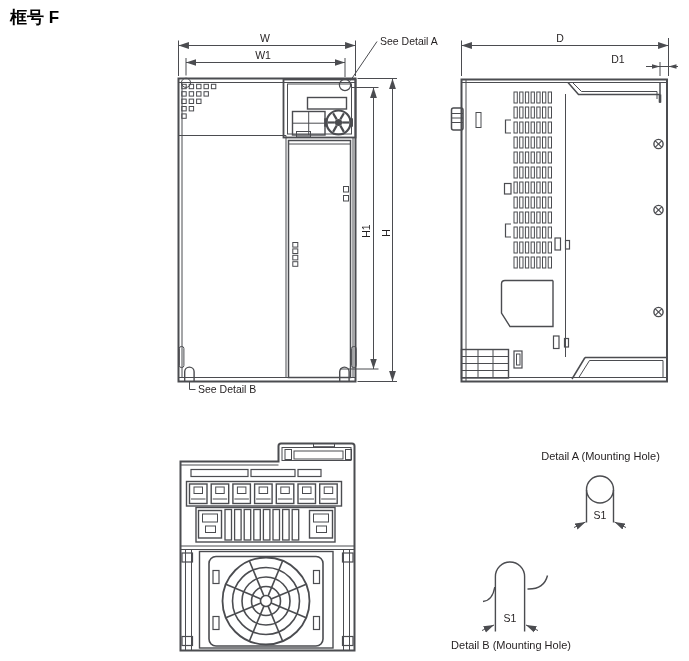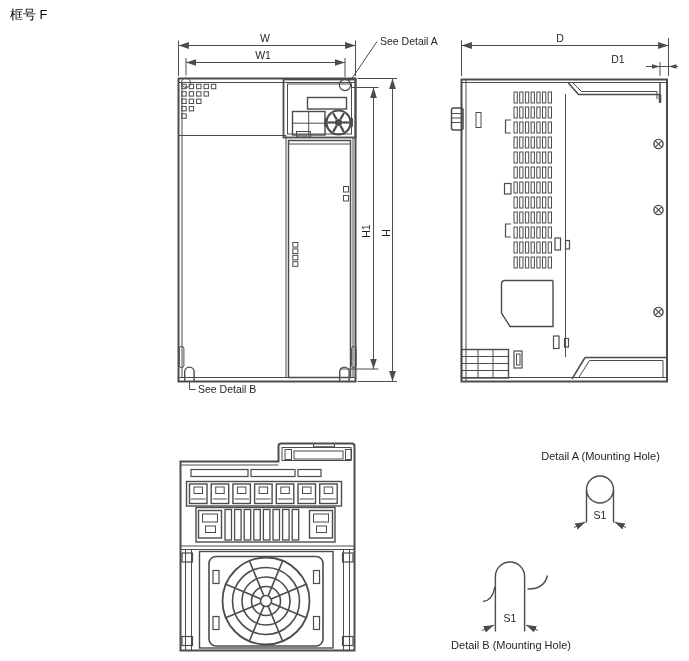--- a/index.html
+++ b/index.html
@@ -1,18 +1,18 @@
 <!DOCTYPE html>
 <html><head>
 <meta charset="utf-8">
 <style>
   html,body{margin:0;padding:0;background:#ffffff;}
   .canvas{position:relative;width:689px;height:661px;background:#ffffff;overflow:hidden;
           font-family:"Liberation Sans","DejaVu Sans",sans-serif;}
-  .page-title{position:absolute;left:10px;top:6px;font-size:13px;font-weight:normal;color:#000000;text-align:center;}
+  .page-title{position:absolute;left:10px;top:6px;font-size:17px;font-weight:bold;color:#000000;text-align:center;}
   svg{position:absolute;left:0;top:0;}
   .ln{fill:none;stroke:#4b4c50;stroke-linecap:butt;stroke-linejoin:miter;}
   .w1{stroke-width:1}.w12{stroke-width:1.2}.w13{stroke-width:1.3}.w14{stroke-width:1.4}
   .w15{stroke-width:1.5}.w16{stroke-width:1.6}.w18{stroke-width:1.8}.w2{stroke-width:2}.w22{stroke-width:2.2}
   .fil{fill:#4b4c50;stroke:none;}
   text.lbl{fill:#231f20;font-family:"Liberation Sans","DejaVu Sans",sans-serif;font-size:10.5px;}
   text.mid{text-anchor:middle;}
   text.ttl{font-size:11px;}
 </style>
 </head>

